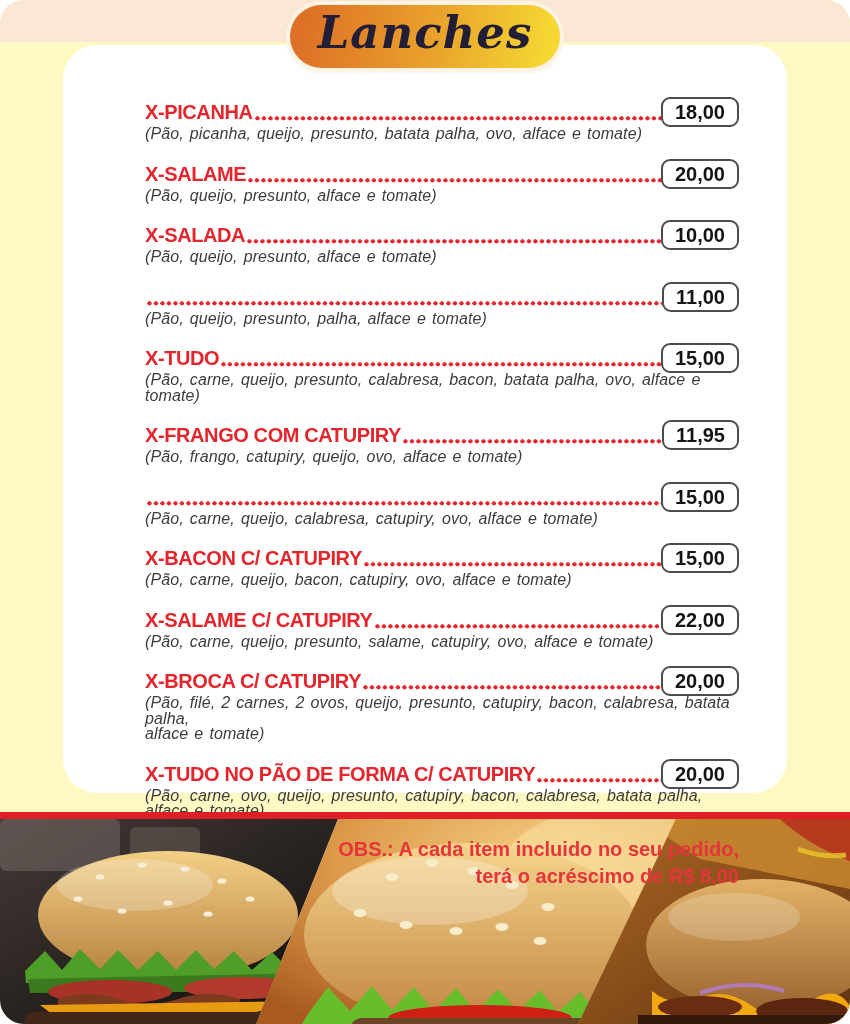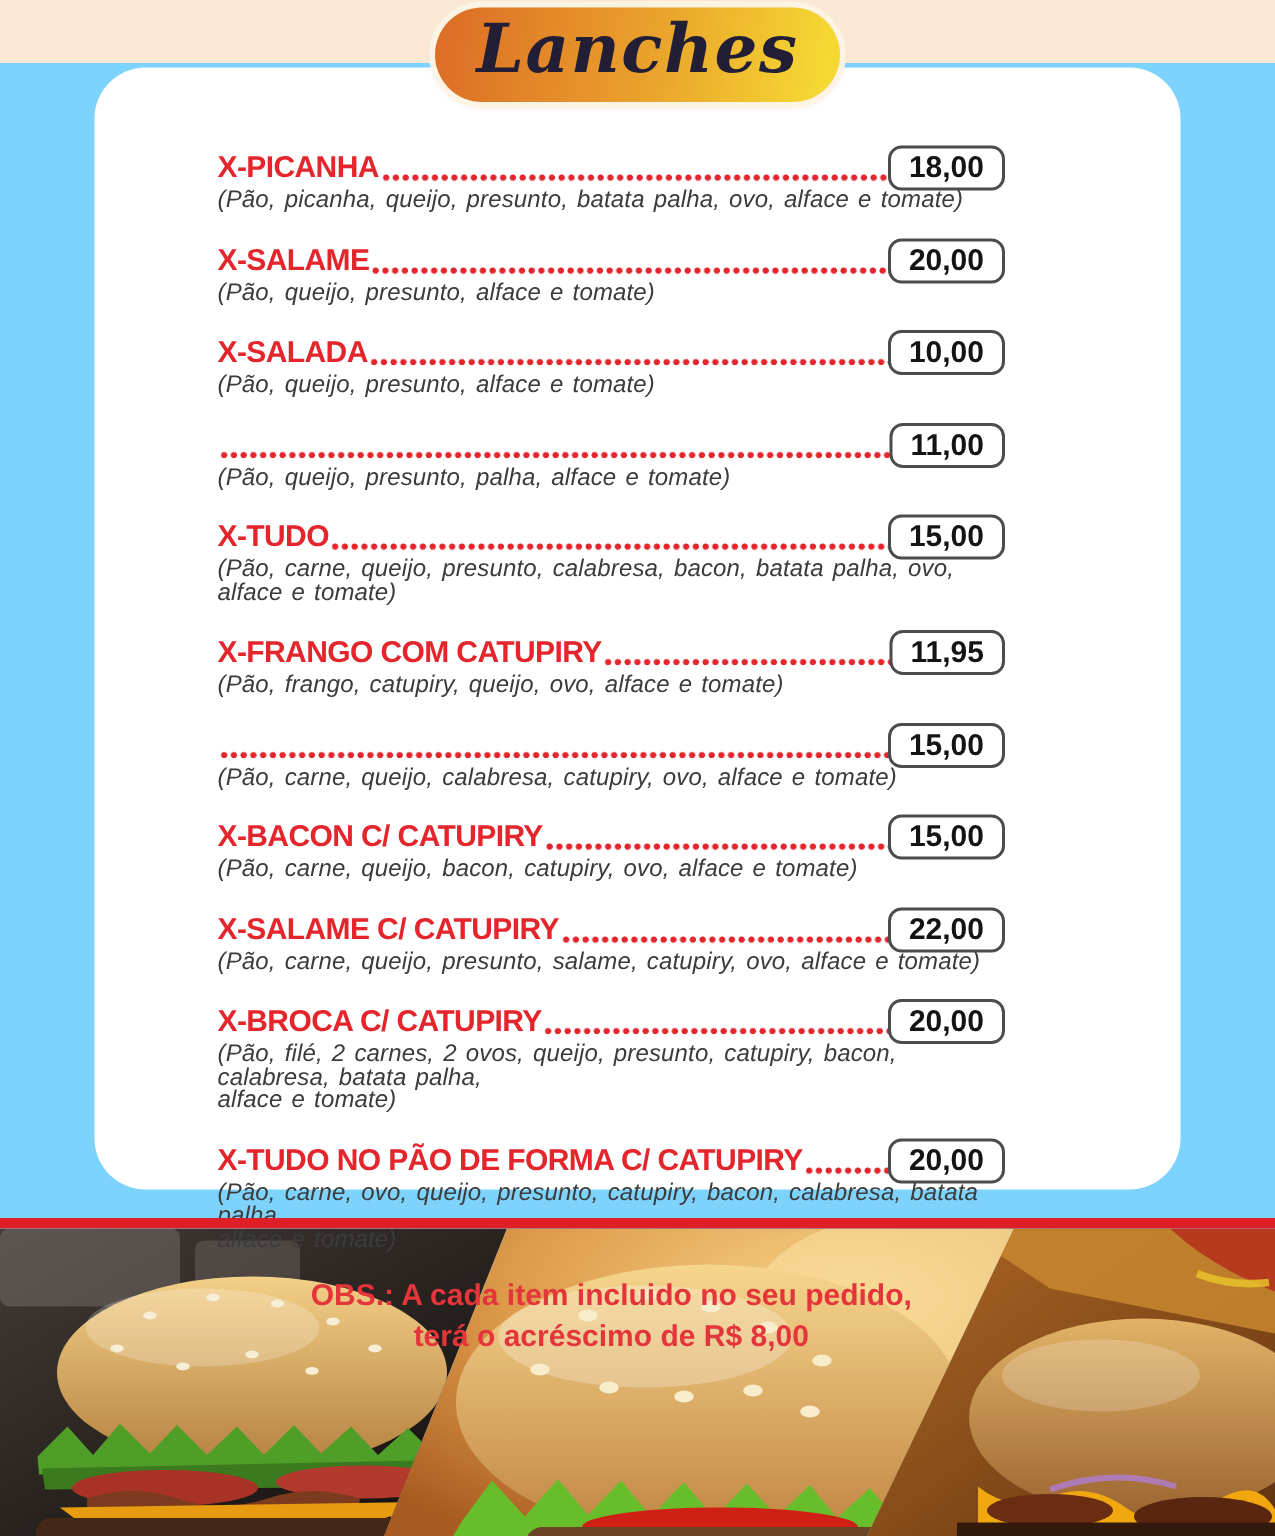--- a/index.html
+++ b/index.html
@@ -1,43 +1,43 @@
 <!DOCTYPE html>
 <html><head>
 <meta charset="utf-8">
 <style>
   * { margin:0; padding:0; box-sizing:border-box; }
   body { width:850px; height:1024px; font-family:"Liberation Sans", sans-serif; }
-  .page { position:relative; width:850px; height:1024px; background:#7dd3fc; overflow:hidden; }
+  .page { position:relative; width:850px; height:1024px; background:#fef9c3; overflow:hidden;border-radius:24px; }
   .top-band { position:absolute; top:0; left:0; width:850px; height:42px; background:#fbe8d4; }
 
   .logo-wrap { position:absolute; top:5px; left:0; width:850px; display:flex; justify-content:center; z-index:3; }
   .logo { background:linear-gradient(100deg,#dd7026 5%,#eaa42c 55%,#f5d832 95%);
           border-radius:34px; padding:1px 28px 9px 28px;
           box-shadow:0 0 0 4px rgba(253,243,228,0.95), 0 2px 6px rgba(90,50,10,0.18); }
   .logo span { font-family:"DejaVu Serif", serif; font-style:italic; font-weight:bold;
                font-size:45px; color:#221e35; letter-spacing:1px; }
 
   .card { position:absolute; left:63px; top:45px; width:724px; height:748px;
-          background:#ffffff; border-radius:34px; padding:52px 117px 0 82px; z-index:2; }
+          background:#ffffff; border-radius:34px; padding:52px 48px 0 82px; z-index:2; }
 
   .menu-item { margin-bottom:17px; }
   .item-row { display:flex; align-items:flex-end; }
   .item-name { color:#e4252c; font-weight:bold; font-size:20px; line-height:23px;
                letter-spacing:-0.4px; white-space:nowrap; }
   .item-dots { flex:1; height:5px; margin:0 0 3px 2px;
                background-image:radial-gradient(circle at 2.4px 2.4px, #e4252c 1.9px, transparent 2.3px);
                background-size:6.5px 5px; background-repeat:repeat-x; }
   .price-box { border:2px solid #4c4c4c; border-radius:9px; background:#fff; color:#141414;
                font-weight:bold; font-size:20px; line-height:26px; padding:0 12px;
                margin-left:-5px; margin-bottom:-3px; position:relative; z-index:1; white-space:nowrap; }
   .item-desc { color:#3c3c3c; font-size:16px; line-height:15.5px; font-style:italic;
                letter-spacing:0.1px; word-spacing:1.5px; margin-top:2px; }
 
-  .note { text-align:center; color:#e4353b; font-weight:bold; font-size:20px; line-height:27px; margin-top:3px; }
+  .note { text-align:right; color:#e4353b; font-weight:bold; font-size:20px; line-height:27px; margin-top:3px; }
 
   .red-stripe { position:absolute; top:812px; left:0; width:850px; height:7px; background:#df1f26; z-index:2; }
   .photos { position:absolute; top:819px; left:0; width:850px; height:205px; }
   .photos svg { display:block; }
 </style>
 </head>
 <body>
 
 <div class="page">
   <div class="top-band"></div>

